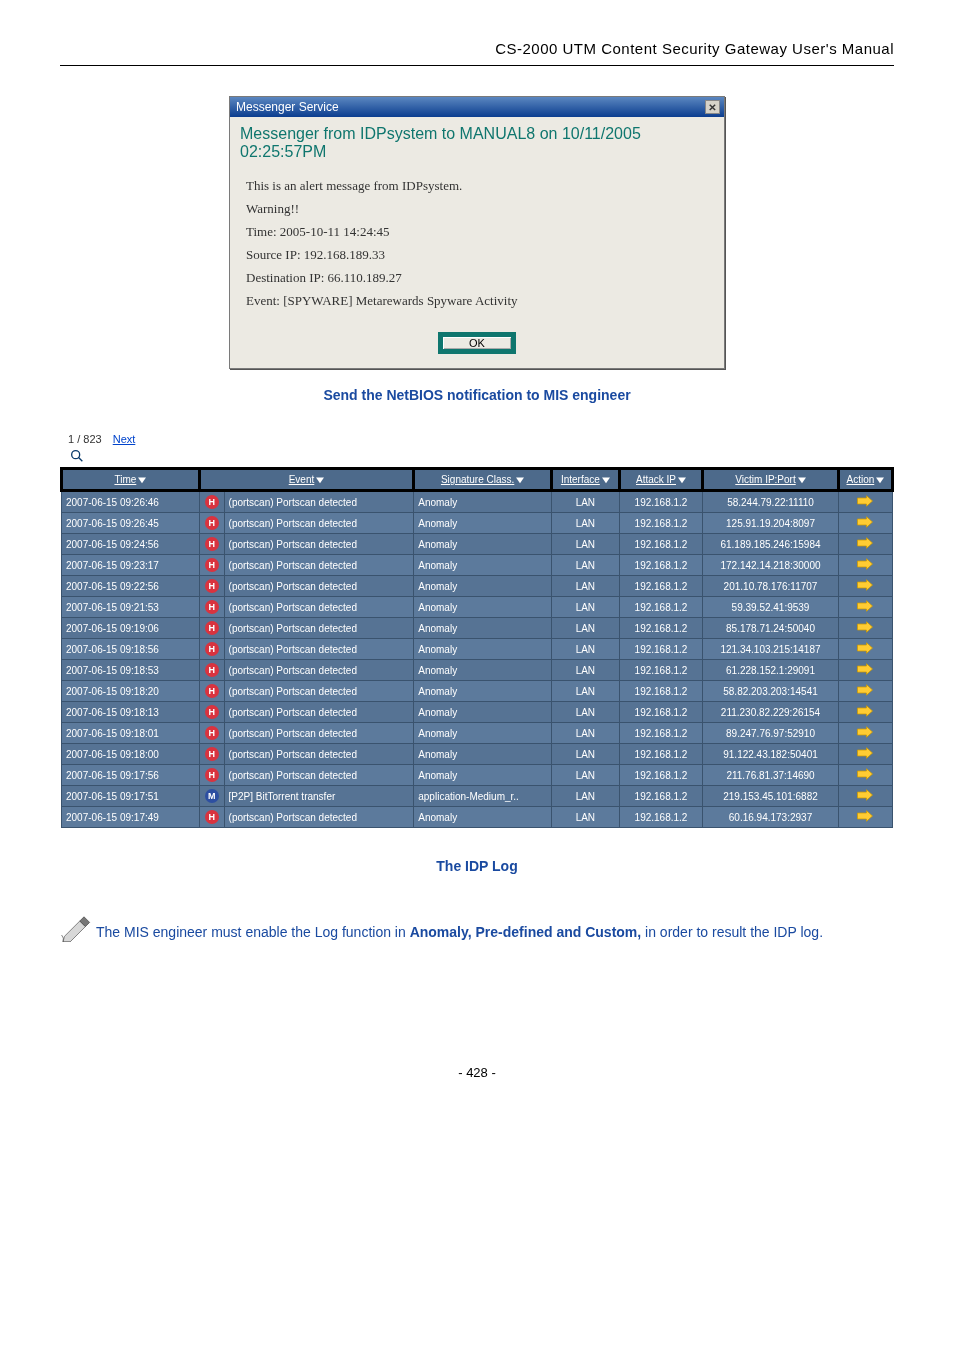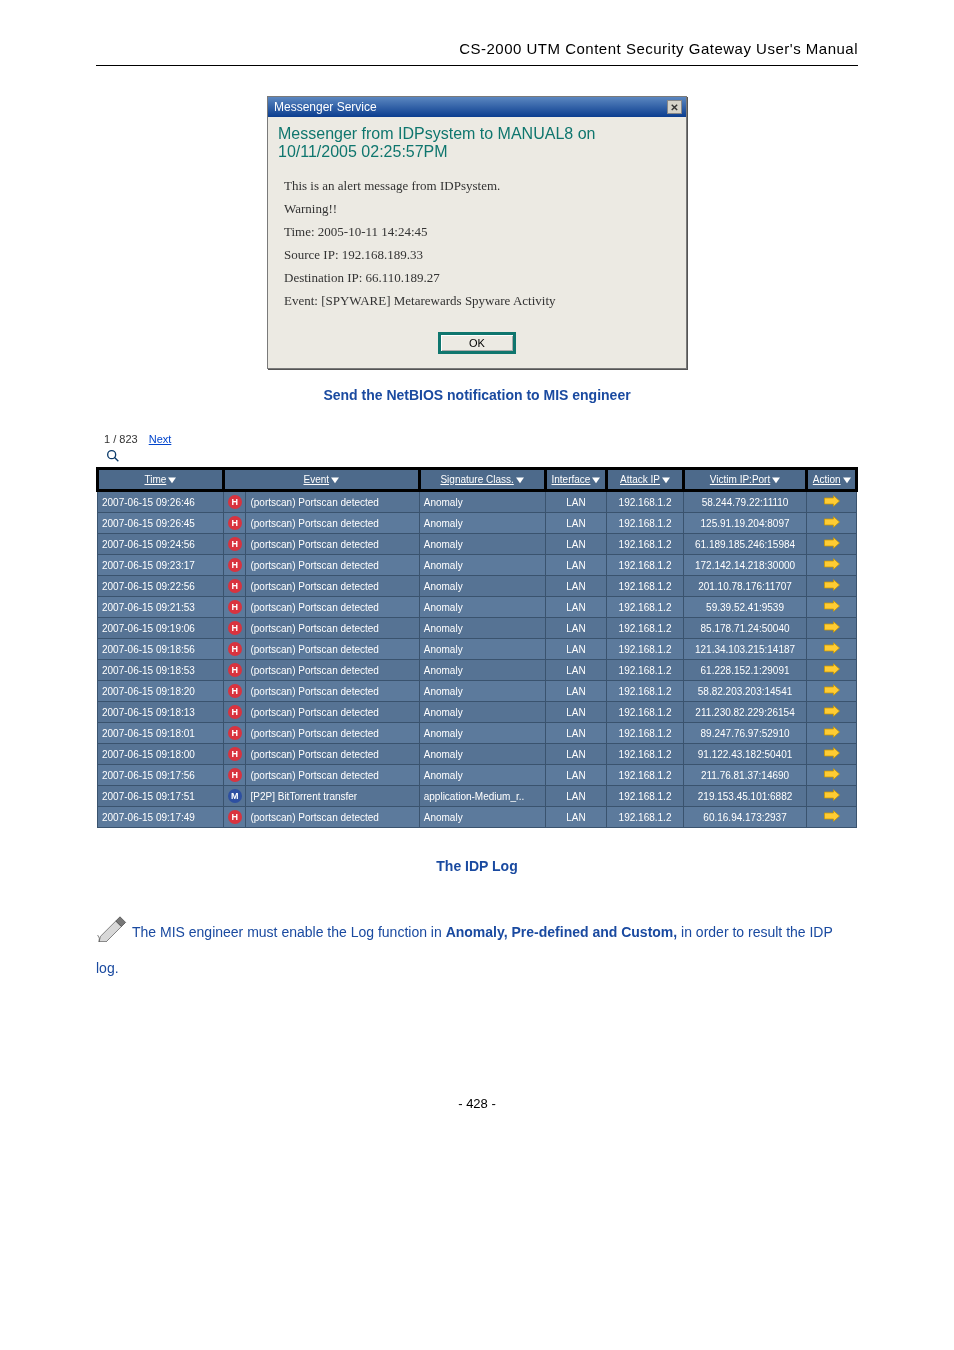--- a/index.html
+++ b/index.html
@@ -4,37 +4,37 @@
 <style>
   * { margin: 0; padding: 0; box-sizing: border-box; }
   body {
     font-family: Arial, sans-serif;
     background: #ffffff;
     width: 954px;
     margin: 0 auto;
     color: #000;
   }
   .page {
-    padding: 40px 96px 60px;
+    padding: 40px 60px 60px;
   }
   .header-title {
     text-align: right;
     font-size: 15px;
     letter-spacing: 0.5px;
     padding-bottom: 8px;
     margin-bottom: 30px;
     border-bottom: 1px solid #000;
   }
   .dialog-wrap {
     display: flex;
     justify-content: center;
     margin-bottom: 18px;
   }
   .dialog {
-    width: 420px;
+    width: 496px;
     background: #eceae3;
     border: 1px solid #7a7a7a;
     box-shadow: 1px 1px 0 #555;
     font-family: Tahoma, Arial, sans-serif;
     font-size: 12px;
   }
   .dialog-titlebar {
     background: linear-gradient(180deg,#5b87c0,#0b3d8f);
     color: #fff;
     display: flex;
@@ -66,21 +66,21 @@
   }
   .dialog-body p { margin: 7px 0; }
   .dialog-footer {
     display: flex;
     justify-content: center;
     padding: 10px 0 14px;
   }
   .ok-btn {
     width: 78px; height: 22px;
     background: #eceae3;
-    border: 3px solid #0f766e;
+    border: 5px solid #0f766e;
     box-shadow: inset 1px 1px 0 #fff, inset -1px -1px 0 #aaa;
     font-size: 11px;
     cursor: pointer;
   }
   .caption {
     text-align: center;
     color: #1a4aa0;
     font-weight: bold;
     font-size: 14px;
     margin: 10px 0 30px;

